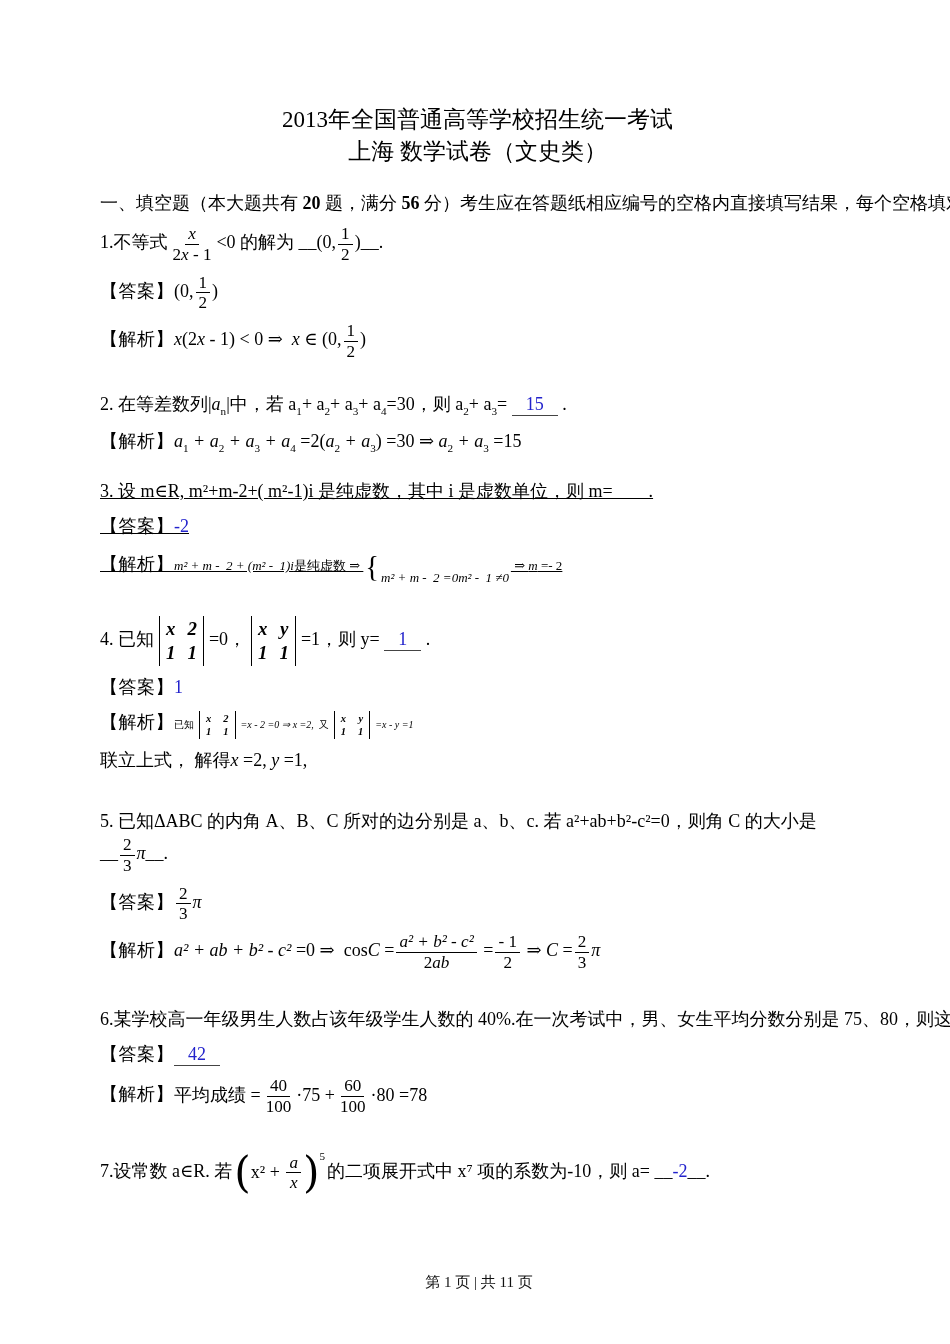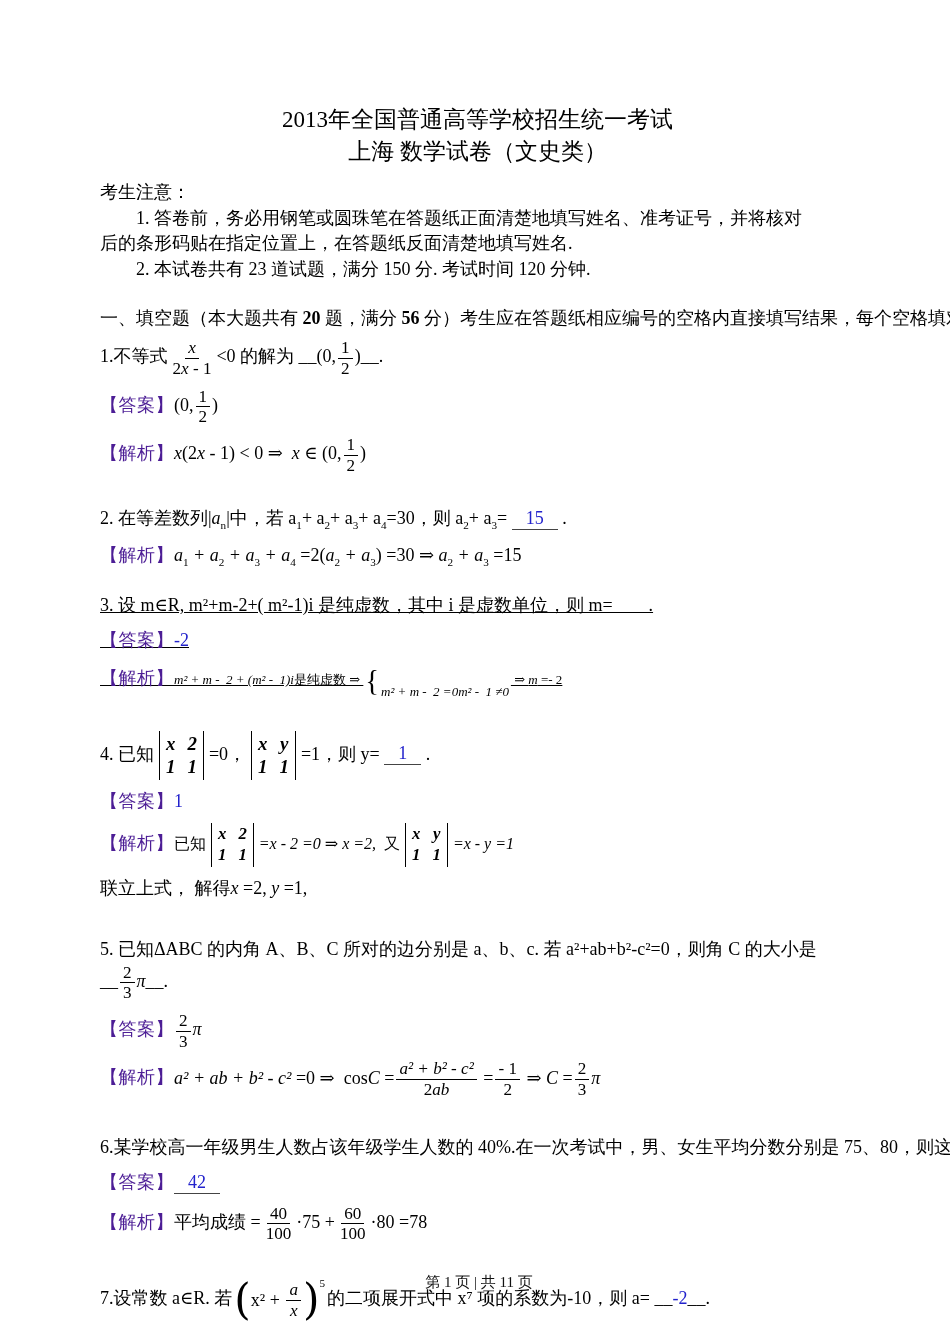--- a/index.html
+++ b/index.html
@@ -8,37 +8,37 @@
     font-family:"Liberation Serif","DejaVu Serif",serif;
     font-size:18px;position:relative;overflow:hidden;
   }
   .page{padding:104px 95px 0 100px;}
   .title{text-align:center;font-size:23px;line-height:1.4;}
   .notice{margin-top:12px;line-height:1.42;}
   .notice-line.indent{text-indent:36px;}
   .section-heading{margin-top:22px;line-height:1.55;}
   .tok-b{font-weight:bold;}
   .tok-m{font-style:italic;}
-  .lbl{color:#4c1d95;letter-spacing:0.5px;}
+  .lbl{color:#000000;letter-spacing:0.5px;}
   .tok-blue{color:#2222CC;}
   .tok-ansu{color:#2222CC;border-bottom:1.2px solid #444;padding:0 14px 1px;}
   .tline span{white-space:pre;}
   .line{line-height:1.5;}
   .q{margin-top:0;}
   .q1{margin-top:6px;}
   .q2{margin-top:30px;}
   .q3{margin-top:22px;text-decoration:underline;}
   .q4{margin-top:30px;}
   .q5{margin-top:34px;}
   .q6{margin-top:34px;}
   .q7{margin-top:36px;}
   .aline{margin-top:8px;}
   .xline{margin-top:8px;}
   .small{font-size:13px;}
-  .tiny{font-size:16px;}
+  .tiny{font-size:10px;font-family:Liberation Serif, serif;}
   .frac{display:inline-flex;flex-direction:column;align-items:center;vertical-align:middle;
         line-height:1.15;font-size:0.95em;margin:0 2px;text-align:center;}
   .frac .num{display:block;border-bottom:1.2px solid #000;padding:0 3px;}
   .frac .den{display:block;padding:0 3px;}
   .det{display:inline-grid;grid-template-columns:auto auto;column-gap:12px;
        border-left:1.6px solid #000;border-right:1.6px solid #000;
        padding:1px 6px;vertical-align:middle;font-weight:bold;font-style:italic;
        line-height:1.25;margin:0 5px;text-align:center;font-size:1.05em;}
   .cases{display:inline-flex;align-items:center;vertical-align:middle;margin:0 2px;}
   .cases-brace{font-size:2.2em;font-weight:400;line-height:0.9;margin-right:2px;}
@@ -51,26 +51,20 @@
   .footer{position:absolute;left:8px;right:0;bottom:52px;text-align:center;font-size:15px;color:#111;}
 </style>
 </head>
 <body>
 
 <div class="page">
 
   <div class="title">2013年全国普通高等学校招生统一考试</div>
   <div class="title">上海 数学试卷（文史类）</div>
 
-  <div class="notice">
-    <div class="notice-line">考生注意：</div>
-    <div class="notice-line indent">1. 答卷前，务必用钢笔或圆珠笔在答题纸正面清楚地填写姓名、准考证号，并将核对</div>
-    <div class="notice-line">后的条形码贴在指定位置上，在答题纸反面清楚地填写姓名.</div>
-    <div class="notice-line indent">2. 本试卷共有 23 道试题，满分 150 分. 考试时间 120 分钟.</div>
-  </div>
 
   <div class="section-heading tline"><span class="tok-text">一、填空题（本大题共有 </span><span class="tok-b">20</span><span class="tok-text"> 题，满分 </span><span class="tok-b">56</span><span class="tok-text"> 分）考生应在答题纸相应编号的空格内直接填写结果，每个空格填对得 </span></div>
 
   <div class="q q1">
     <div class="line tline"><span class="tok-text">1.不等式</span><span class="frac"><span class="num"><span class="tok-m">x</span></span><span class="den"><span class="tok-text">2</span><span class="tok-m">x</span><span class="tok-text"> - 1</span></span></span><span class="tok-text">&lt;0 的解为 </span><span class="tok-text">__</span><span class="tok-text">(0,</span><span class="frac"><span class="num"><span class="tok-text">1</span></span><span class="den"><span class="tok-text">2</span></span></span><span class="tok-text">)</span><span class="tok-text">__.</span></div>
     <div class="line aline tline"><span class="lbl">【答案】</span><span><span class="tok-text">(0,</span><span class="frac"><span class="num"><span class="tok-text">1</span></span><span class="den"><span class="tok-text">2</span></span></span><span class="tok-text">)</span></span></div>
     <div class="line xline tline"><span class="lbl">【解析】</span><span><span class="tok-m">x</span><span class="tok-text">(2</span><span class="tok-m">x</span><span class="tok-text"> - 1) &lt; 0 ⇒  </span><span class="tok-m">x</span><span class="tok-text"> ∈ (0,</span><span class="frac"><span class="num"><span class="tok-text">1</span></span><span class="den"><span class="tok-text">2</span></span></span><span class="tok-text">)</span></span></div>
   </div>
 
   <div class="q q2">

